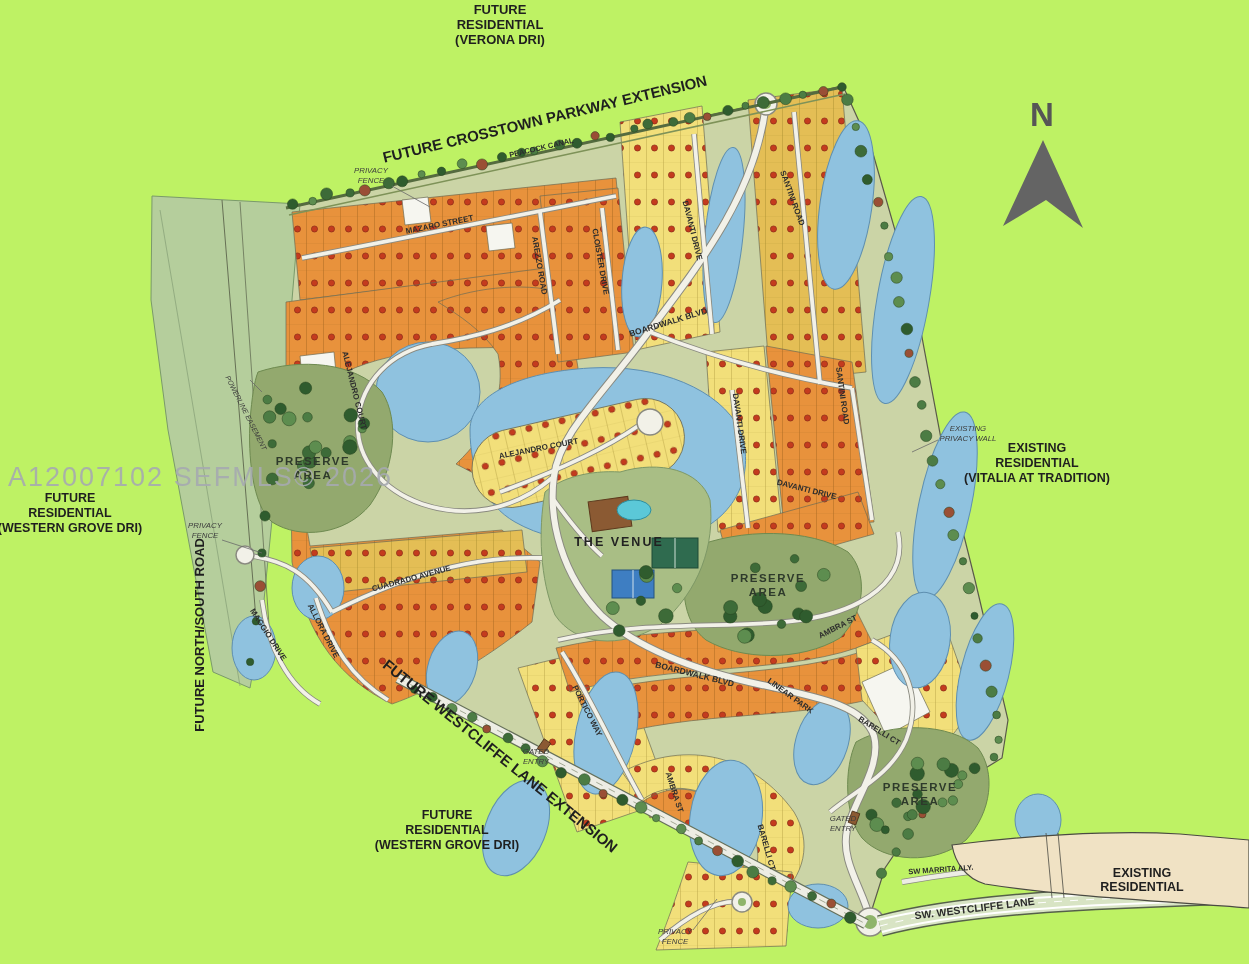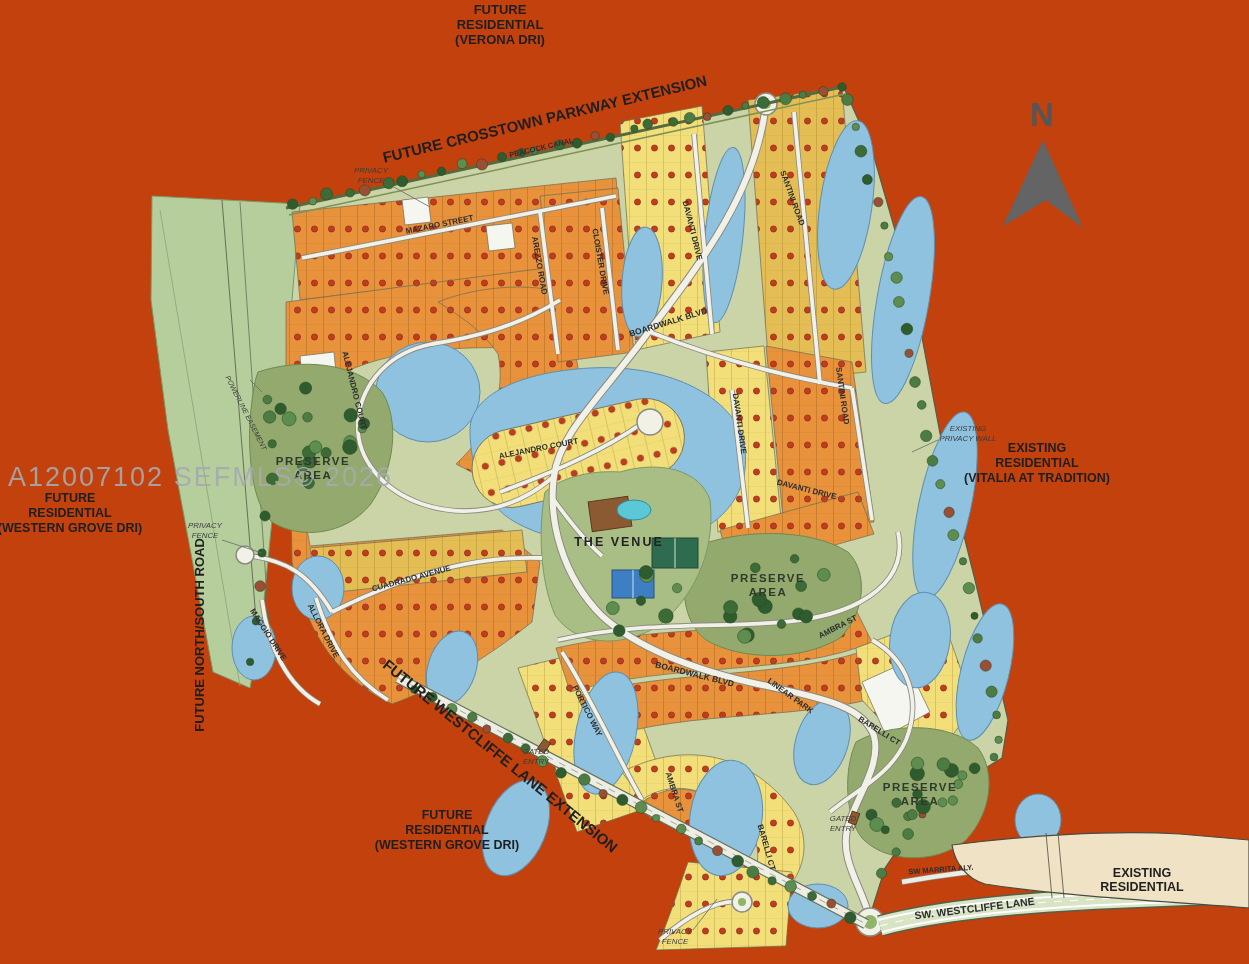--- a/index.html
+++ b/index.html
@@ -1,16 +1,16 @@
 <!DOCTYPE html>
 <html><head>
 <meta charset="utf-8">
 <style>
   html,body{margin:0;padding:0;background:#ffffff;}
-  #stage{position:relative;width:1249px;height:964px;background:#c2410c;overflow:hidden;
+  #stage{position:relative;width:1249px;height:964px;background:#bef264;overflow:hidden;
          font-family:"Liberation Sans", sans-serif;}
   svg text{font-family:"Liberation Sans", sans-serif;}
   .lbl-region{font-weight:700;fill:#1f1f1f;}
   .lbl-street{font-weight:700;fill:#2d2d2d;}
   .lbl-annotation{font-style:italic;fill:#3c3c3c;font-weight:400;}
   .lbl-area{font-weight:700;fill:#2e3a2b;letter-spacing:1.5px;}
   .lbl-watermark{fill:#a6aab0;opacity:.9;font-weight:400;letter-spacing:2px;}
   .lbl-compass{font-weight:700;fill:#565656;}
   .lbl-venue{font-weight:700;fill:#222;letter-spacing:2px;}
 </style>

